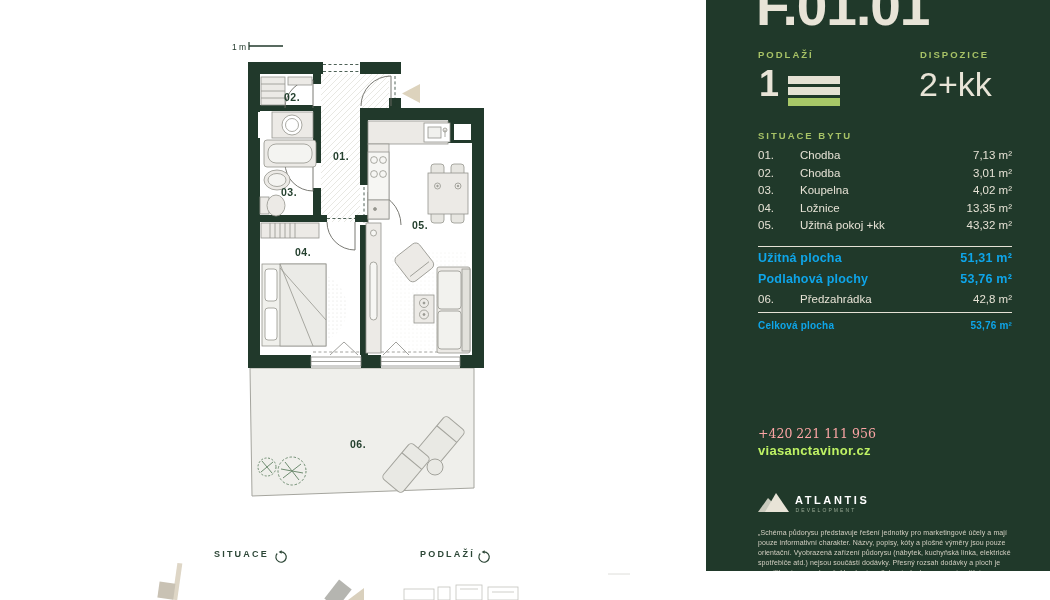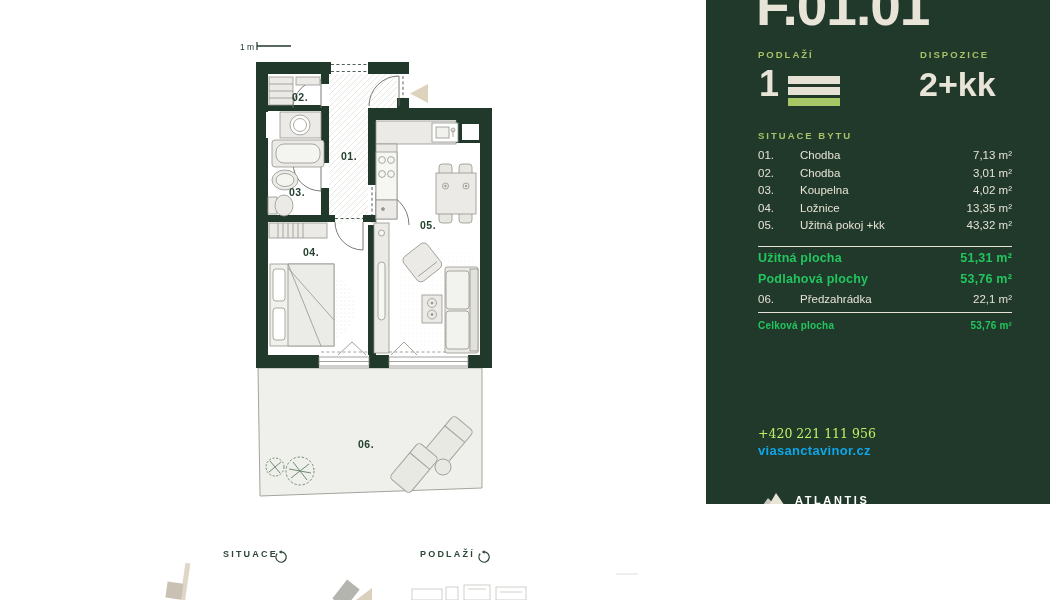--- a/index.html
+++ b/index.html
@@ -3,75 +3,75 @@
 <meta charset="utf-8">
 <style>
   html,body{margin:0;padding:0}
   body{
     width:1050px;height:600px;position:relative;overflow:hidden;
     background:#ffffff;font-family:"Liberation Sans",sans-serif;
   }
   svg text{font-family:"Liberation Sans",sans-serif}
 
   
-  #plan-wrap{position:absolute;left:16px;top:0;width:706px;height:600px}
+  #plan-wrap{position:absolute;left:8px;top:0;width:706px;height:600px}
 
   
   #panel{
-    position:absolute;left:706px;top:0;width:344px;height:504px;
+    position:absolute;left:706px;top:0;width:344px;height:571px;
     background:#20392a;overflow:hidden;color:#e8e4d7;
   }
   #unit-title{
     position:absolute;top:-21px;left:50px;font-size:55px;line-height:1;
     letter-spacing:-1px;font-weight:bold;color:#e8e4d7;white-space:nowrap;
   }
   .small-cap{
     position:absolute;font-size:9.5px;letter-spacing:2px;color:#a7c266;font-weight:bold;
   }
   #floor-label{top:49px;left:52px}
   #dispo-label{top:49px;left:214px}
   #floor-value{position:absolute;top:66px;left:53px;font-size:36px;line-height:1;font-weight:bold}
-  #dispo-value{position:absolute;top:67px;left:213px;font-size:34px;line-height:1;font-weight:bold}
+  #dispo-value{position:absolute;top:67px;left:213px;font-size:34px;line-height:1;font-weight:normal}
   #floor-lines{position:absolute;top:76px;left:82px}
 
   #rozloha-heading{top:130px;left:52px}
   #room-list{position:absolute;top:149px;left:52px;width:254px}
   .row{display:flex;align-items:baseline;height:17.5px;font-size:11.5px;color:#e6e2d5}
   .row .num{width:42px}
   .row .name{flex:1}
   .row .val{margin-left:auto;white-space:nowrap}
 
   .divider{position:absolute;left:52px;width:254px;border-top:1.5px solid #e6e2d5}
   #divider-1{top:246px}
   #divider-2{top:312px}
 
   .sum-row{position:absolute;left:52px;width:254px;display:flex;align-items:flex-end;
-    font-size:12.5px;font-weight:bold;color:#22c55e;letter-spacing:.2px}
+    font-size:12.5px;font-weight:bold;color:#0ea5e9;letter-spacing:.2px}
   #usable-row{top:251px}
   #floorarea-row{top:272px}
   #garden-row{position:absolute;left:52px;width:254px;top:293px}
   #total-row{top:320px;font-size:10px}
   .sum-row .val{margin-left:auto}
 
   #contact{position:absolute;left:52px;top:426px;line-height:16.5px}
-  .contact-serif{font-family:"DejaVu Serif","Liberation Serif",serif;font-size:12.5px;color:#bef264}
-  #contact-web{font-size:13px;font-weight:bold;color:#0ea5e9;letter-spacing:.3px}
+  .contact-serif{font-family:"DejaVu Serif","Liberation Serif",serif;font-size:12.5px;color:#fca5a5}
+  #contact-web{font-size:13px;font-weight:bold;color:#bef264;letter-spacing:.3px}
 
   #logo{position:absolute;left:52px;top:489px}
 
   #disclaimer{
     position:absolute;left:52px;top:528px;width:258px;
     font-size:7px;line-height:9.9px;color:#d3cfc2;letter-spacing:.1px;
   }
 
   
   .footer-label{
     position:absolute;font-size:9px;letter-spacing:2.2px;font-weight:bold;color:#2d4737;
   }
-  #situace-label{left:223px;top:549px}
+  #situace-label{left:214px;top:549px}
   #podlazi-label{left:420px;top:549px}
   .rot-icon{position:absolute;top:550px}
   #situace-icon{left:274px}
   #podlazi-icon{left:477px}
 </style>
 </head>
 <body>
 
 <div id="plan-wrap">
 <svg width="706" height="600" viewBox="0 0 706 600">
@@ -354,21 +354,21 @@
     <span>Užitná plocha</span>
     <span class="val">51,31 m²</span>
   </div>
   <div class="sum-row" id="floorarea-row">
     <span>Podlahová plochy</span>
     <span class="val">53,76 m²</span>
   </div>
   <div class="row" id="garden-row">
     <span class="num">06.</span>
     <span class="name">Předzahrádka</span>
-    <span class="val">22,1 m²</span>
+    <span class="val">42,8 m²</span>
   </div>
 
   <div class="divider" id="divider-2"></div>
 
   <div class="sum-row" id="total-row">
     <span>Celková plocha</span>
     <span class="val">53,76 m²</span>
   </div>
 
   <div id="contact">

